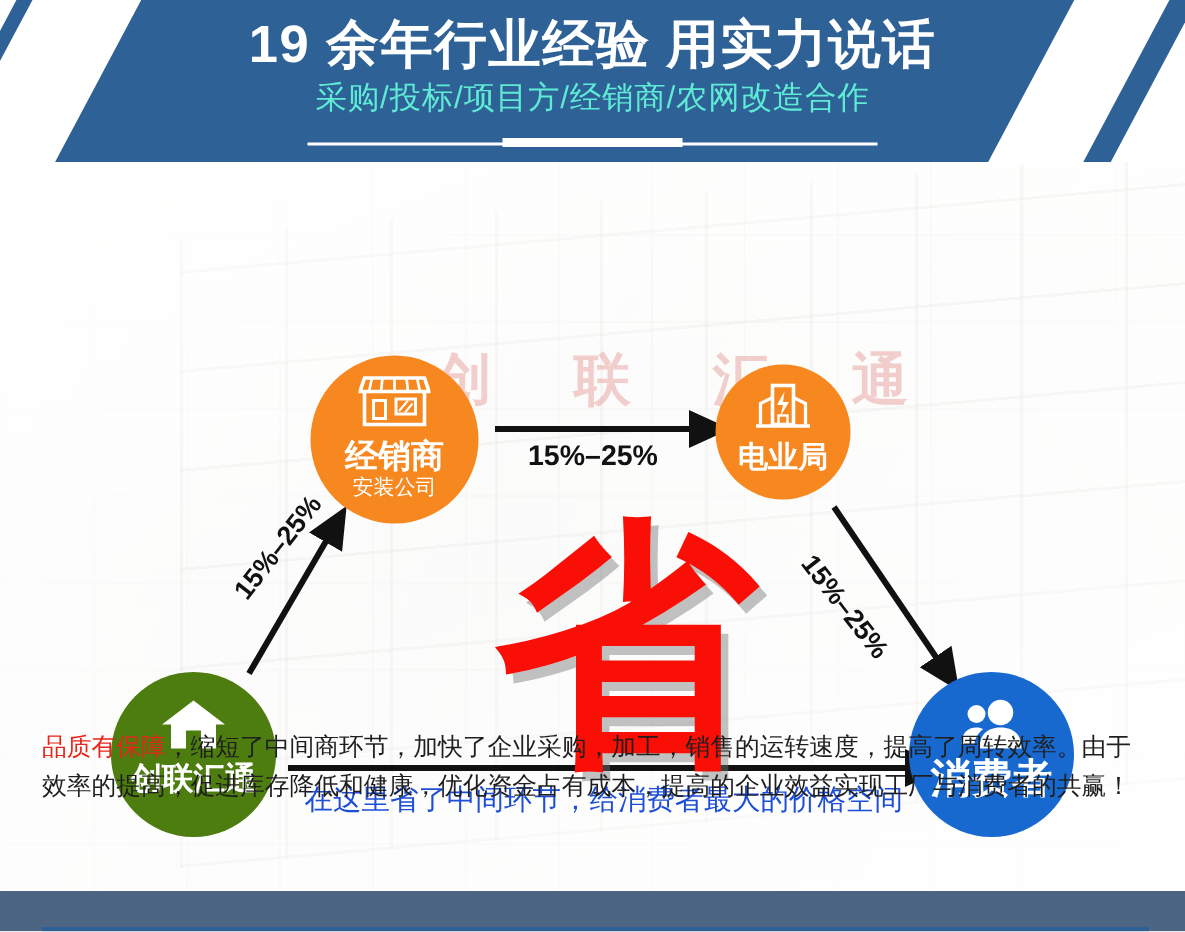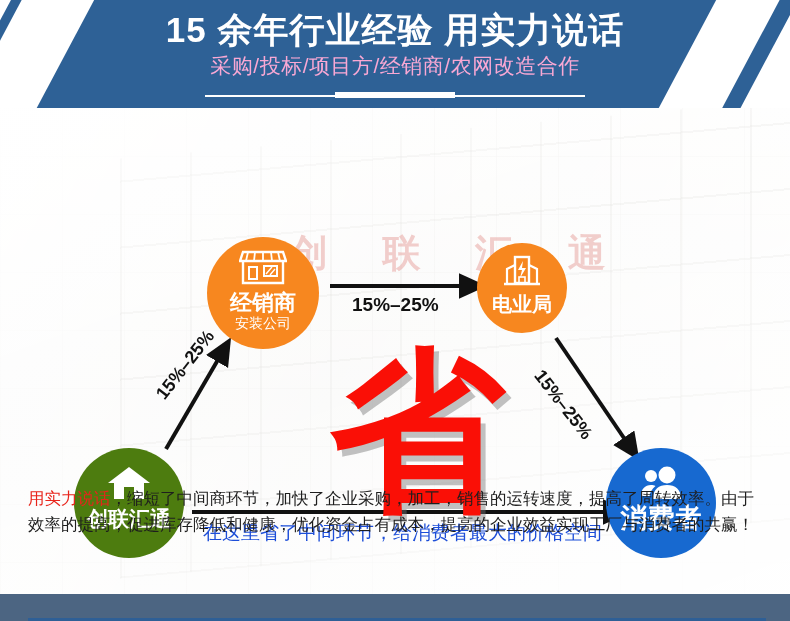--- a/index.html
+++ b/index.html
@@ -52,21 +52,21 @@
     color: #ffffff;
     font-size: 35px;
     font-weight: bold;
     letter-spacing: 1px;
     line-height: 42px;
     white-space: nowrap;
   }
   .hdr-sub {
     margin: 0;
     padding-top: 1px;
-    color: #f9a8d4;
+    color: #5eead4;
     font-size: 21px;
     line-height: 28px;
     letter-spacing: 0.5px;
     white-space: nowrap;
   }
   .hdr-rule {
     position: absolute;
     left: 205px;
     top: 95px;
     width: 380px;
@@ -266,21 +266,21 @@
 <body>
 
 <div id="page">
 
   <div class="header">
     <div class="hdr-stripe l1"></div>
     <div class="hdr-stripe l2"></div>
     <div class="hdr-stripe r1"></div>
     <div class="hdr-stripe r2"></div>
     <div class="hdr-inner">
-      <h1 class="hdr-title">15 余年行业经验 用实力说话</h1>
+      <h1 class="hdr-title">19 余年行业经验 用实力说话</h1>
       <p class="hdr-sub">采购/投标/项目方/经销商/农网改造合作</p>
     </div>
     <div class="hdr-rule"></div>
     <div class="hdr-rule-thick"></div>
   </div>
 
   <div class="stage">
     <div class="bg-photo"></div>
     <div class="bg-photo-2"></div>
     <div class="bg-veil"></div>
@@ -353,21 +353,21 @@
           <circle cx="29" cy="9" r="8.5" fill="#ffffff"></circle>
           <path d="M15 33 C15 23 21 19 29 19 C37 19 43 23 43 33 Z" fill="#ffffff"></path>
           <circle cx="13" cy="10" r="6" fill="#ffffff"></circle>
           <path d="M3 30 C3 23 7 19 13 19 C15 19 16 19.4 17.5 20 C14 22.5 12 26.5 11.6 30 Z" fill="#ffffff"></path>
         </svg>
       </span>
       <span class="n-label">消费者</span>
     </div>
 
     <p class="copy p1">
-      <span class="hl">用实力说话</span><span>，缩短了中间商环节，加快了企业采购，加工，销售的运转速度，提高了周转效率。由于效率的提高，促进库存降低和健康，优化资金占有成本，提高的企业效益实现工厂与消费者的共赢！</span>
+      <span class="hl">品质有保障</span><span>，缩短了中间商环节，加快了企业采购，加工，销售的运转速度，提高了周转效率。由于效率的提高，促进库存降低和健康，优化资金占有成本，提高的企业效益实现工厂与消费者的共赢！</span>
     </p>
 
   </div>
 
   <div class="footer-bar"></div>
   <div class="footer-line"></div>
 
 </div>
 
 </body></html>

